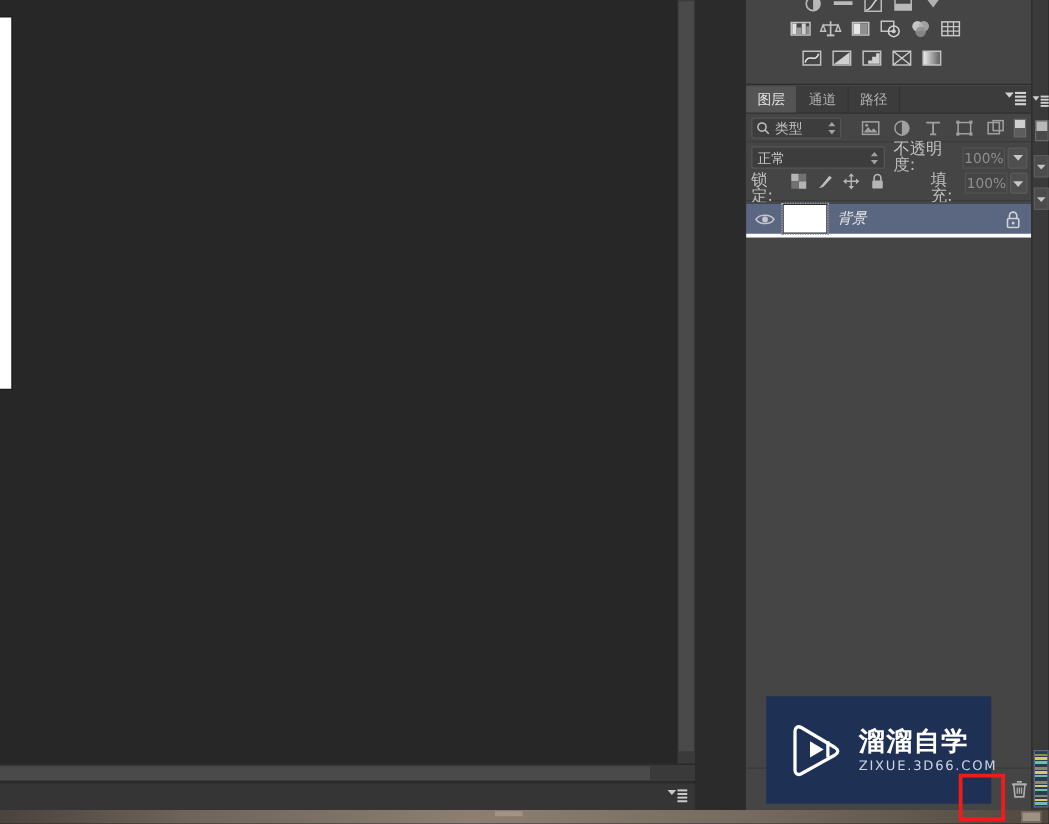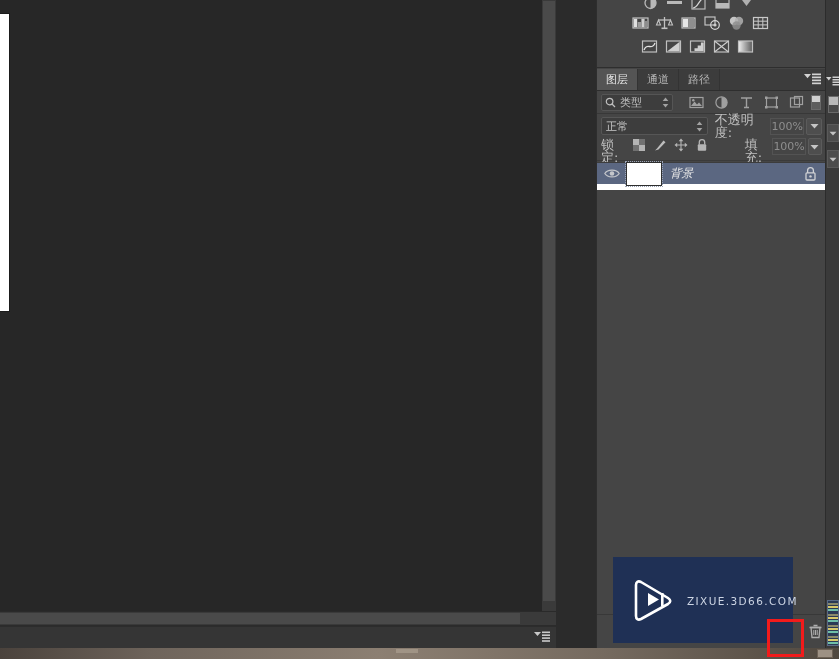--- a/index.html
+++ b/index.html
@@ -210,21 +210,21 @@
     position: absolute; left: 0; top: 93px;
     width: 229px; height: 452px;
     background: #454545;
   }
   .layer-row {
     position: relative;
     display: flex; align-items: center;
     height: 28px;
     background: #5b6781;
     border-top: 1px solid #3c3c3c;
-    border-bottom: 6px solid #ffffff;
+    border-bottom: 3px solid #ffffff;
     cursor: pointer;
   }
   .eye-cell { width: 29px; display: flex; justify-content: center; }
   .eye-ic { width: 16px; height: 11px; opacity: .85; }
   .thumb-cell {
     width: 36px; height: 24px;
     background: #ffffff;
     border: 1px solid #2f2f2f;
     outline: 1px dotted #9aa3b5;
     margin-right: 8px;
@@ -683,20 +683,21 @@
 
   <div id="red-box"></div>
 
   <div id="watermark">
     <svg id="wm-logo" viewBox="0 0 48 48">
       <path d="M13 6 L40 22 C43 24 43 26 40 28 L13 43 C10 44.5 8 43 8 40 L8 9 C8 6 10 4.5 13 6 Z" fill="none" stroke="#ffffff" stroke-width="2.6" stroke-linejoin="round"></path>
       <path d="M20 17 L31 23.5 L20 30 Z" fill="#ffffff"></path>
       <rect x="33" y="17" width="2.6" height="13" fill="#ffffff"></rect>
     </svg>
     <div id="wm-text">
+      <div id="wm-title">溜溜自学</div>
       <div id="wm-sub">ZIXUE.3D66.COM</div>
     </div>
   </div>
 
   <div id="os-strip">
     <div id="os-strip-notch"></div>
     <div id="os-strip-tab"></div>
   </div>
 
 </div>

